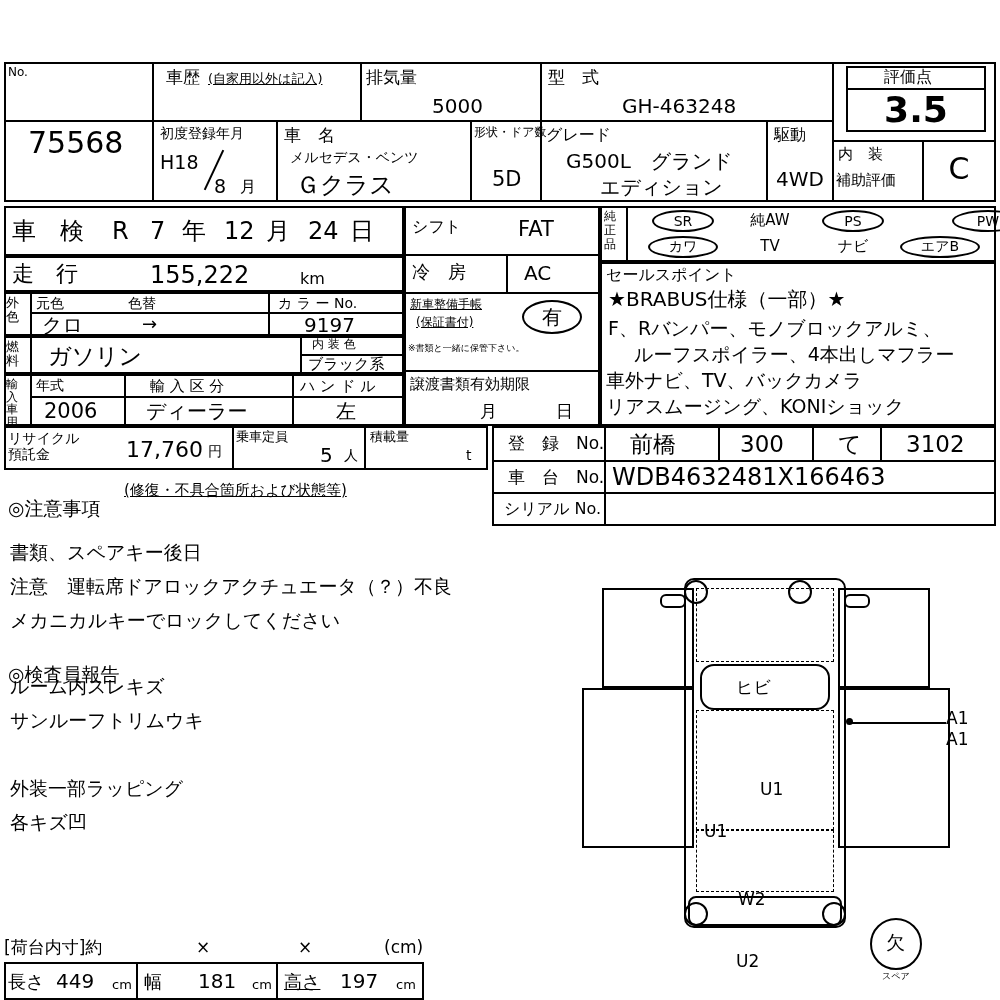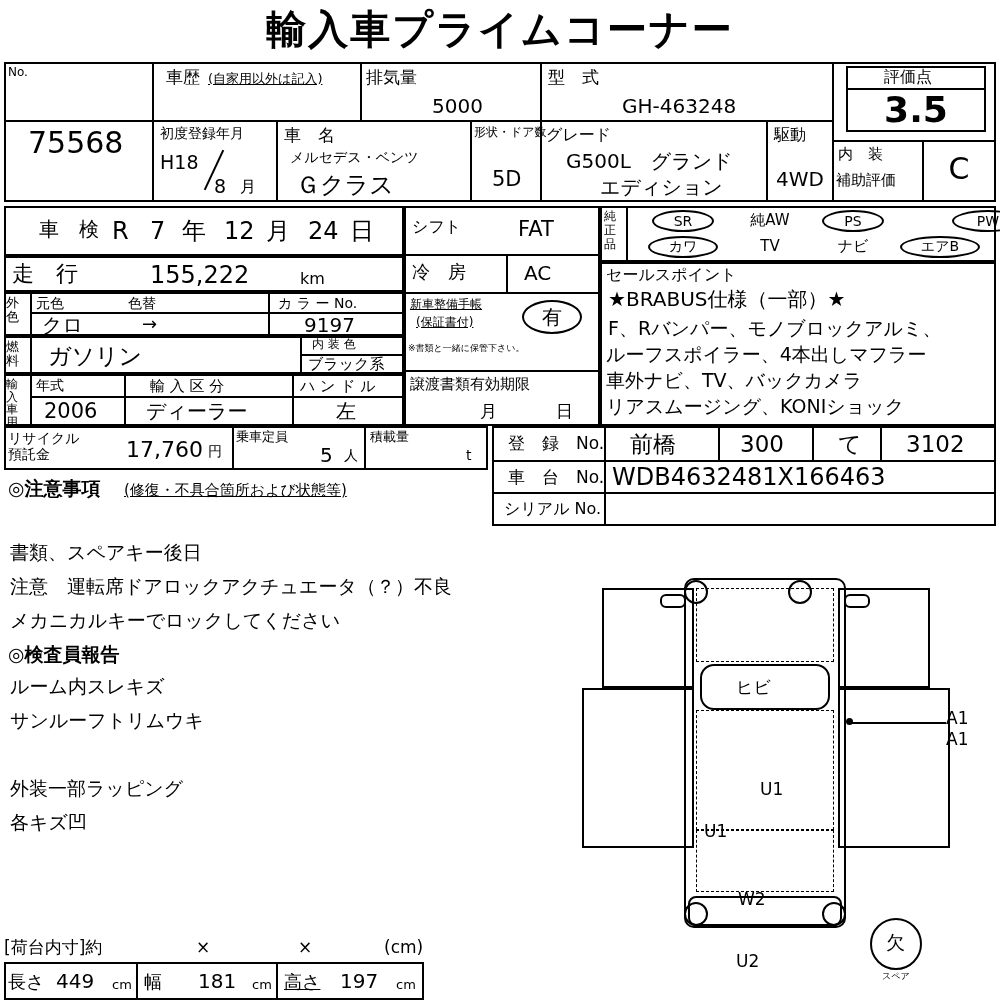--- a/index.html
+++ b/index.html
@@ -42,28 +42,27 @@
     display:flex; align-items:center; justify-content:center;
     font-size:14px;
   }
 
   
   .dash { position:absolute; border:1.5px dashed #000; }
   .solid { position:absolute; border:2px solid #000; }
   .rnd { border-radius:8px; }
 
   .note { position:absolute; font-size:19px; line-height:1.1; }
-  .note-hd { font-weight:bold; }
+  .note-hd { font-weight:normal;margin-top:20px; }
 </style>
 </head>
 <body>
 
 <div class="sheet">
 
-  <div class="title">輸入車プライムコーナー</div>
 
   <div class="bx" style="left:4px; top:62px; width:992px; height:140px;"></div>
 
   <div class="ln vline" style="left:152px; top:62px; height:140px;"></div>
   <div class="lbl sm" style="left:8px; top:66px; font-size:12px;">No.</div>
   <div class="ln hline" style="left:4px; top:120px; width:148px;"></div>
   <div class="bigval" style="left:28px; top:128px; font-size:30px;">75568</div>
 
   <div class="ln hline" style="left:152px; top:120px; width:680px;"></div>
   <div class="ln vline" style="left:360px; top:62px; height:58px;"></div>
@@ -109,21 +108,21 @@
   <div class="lbl" style="left:884px; top:68px; font-size:16px;">評価点</div>
   <div class="bigval ctr" style="left:846px; top:92px; width:140px; font-size:36px; font-weight:bold;">3.5</div>
 
   <div class="ln hline" style="left:832px; top:140px; width:164px;"></div>
   <div class="ln vline" style="left:922px; top:140px; height:62px;"></div>
   <div class="lbl" style="left:838px; top:146px; font-size:15px;">内　装</div>
   <div class="lbl" style="left:836px; top:172px; font-size:15px;">補助評価</div>
   <div class="bigval ctr" style="left:922px; top:154px; width:74px; font-size:30px;">C</div>
 
   <div class="bx" style="left:4px; top:206px; width:400px; height:50px;"></div>
-  <div class="val" style="left:12px; top:218px; font-size:20px;margin-left:27px;">車　検</div>
+  <div class="val" style="left:12px; top:218px; font-size:24px;">車　検</div>
   <div class="val" style="left:112px; top:218px; font-size:24px;">R</div>
   <div class="val" style="left:150px; top:218px; font-size:24px;">7</div>
   <div class="val" style="left:182px; top:218px; font-size:24px;">年</div>
   <div class="val" style="left:224px; top:218px; font-size:24px;">12</div>
   <div class="val" style="left:266px; top:218px; font-size:24px;">月</div>
   <div class="val" style="left:308px; top:218px; font-size:24px;">24</div>
   <div class="val" style="left:350px; top:218px; font-size:24px;">日</div>
 
   <div class="bx" style="left:4px; top:256px; width:400px; height:36px;"></div>
   <div class="val" style="left:12px; top:262px; font-size:22px;">走　行</div>
@@ -196,21 +195,21 @@
 
   <div class="ellipse" style="left:648px; top:236px; width:70px; height:22px;">カワ</div>
   <div class="lbl ctr" style="left:730px; top:238px; width:80px; font-size:15px;">TV</div>
   <div class="lbl ctr" style="left:818px; top:238px; width:70px; font-size:15px;">ナビ</div>
   <div class="ellipse" style="left:900px; top:236px; width:80px; height:22px;">エアB</div>
 
   <div class="bx" style="left:600px; top:262px; width:396px; height:164px;"></div>
   <div class="lbl" style="left:606px; top:266px; font-size:16px;">セールスポイント</div>
   <div class="val" style="left:608px; top:288px; font-size:20px;">★BRABUS仕様（一部）★</div>
   <div class="val" style="left:608px; top:318px; font-size:19px;">F、Rバンパー、モノブロックアルミ、</div>
-  <div class="val" style="left:606px; top:344px; font-size:19px;">ルーフスポイラー、4本出しマフラー</div>
+  <div class="val" style="left:634px; top:344px; font-size:19px;">ルーフスポイラー、4本出しマフラー</div>
   <div class="val" style="left:606px; top:370px; font-size:19px;">車外ナビ、TV、バックカメラ</div>
   <div class="val" style="left:606px; top:396px; font-size:19px;">リアスムージング、KONIショック</div>
 
   <div class="bx" style="left:4px; top:426px; width:484px; height:44px;"></div>
   <div class="ln vline" style="left:232px; top:426px; height:44px;"></div>
   <div class="ln vline" style="left:364px; top:426px; height:44px;"></div>
   <div class="lbl" style="left:8px; top:430px; font-size:14px; line-height:1.15;">
     <span>リサイクル</span><br>
     <span>預託金</span>
   </div>

